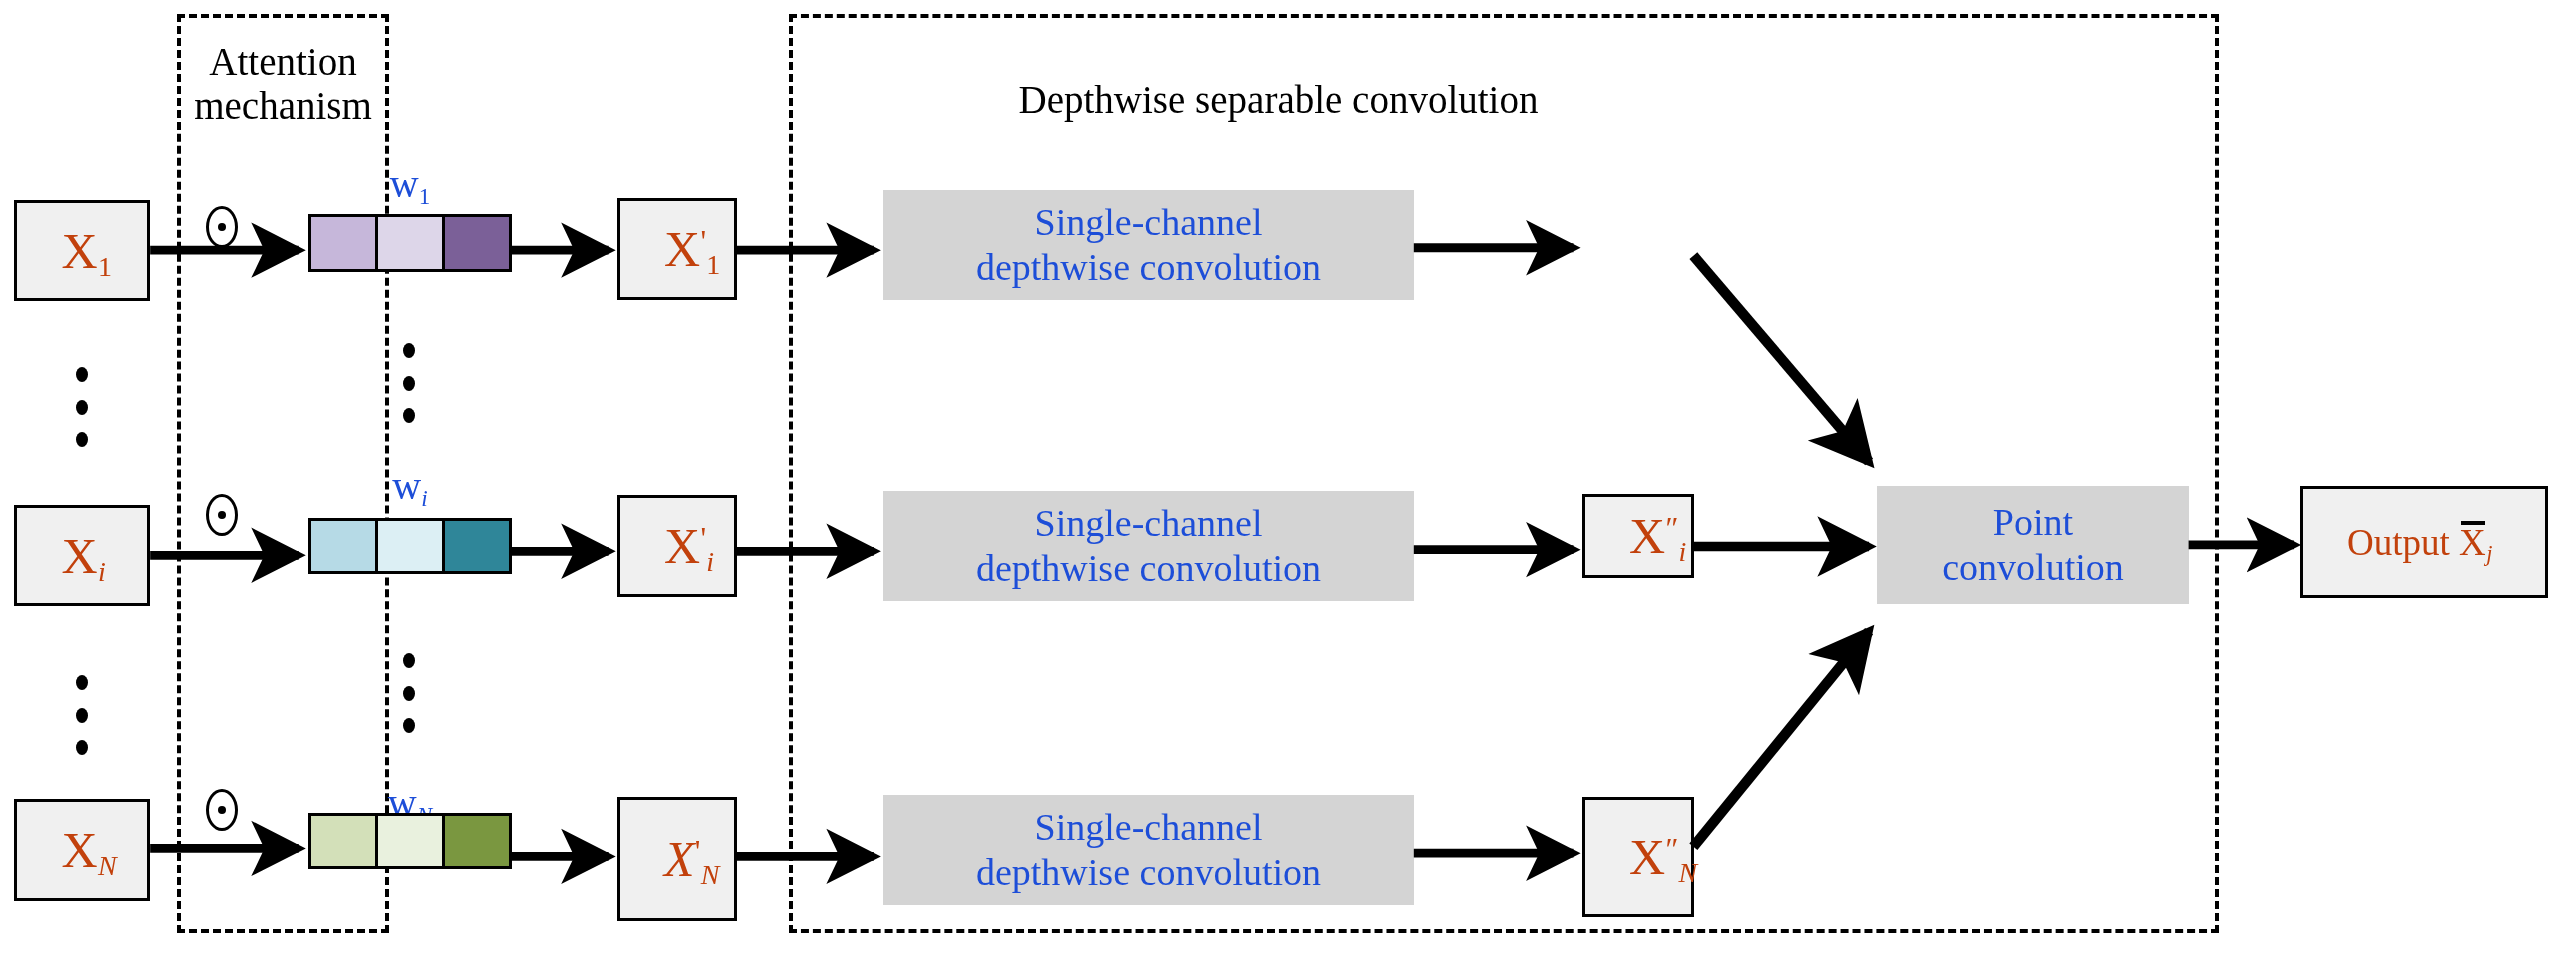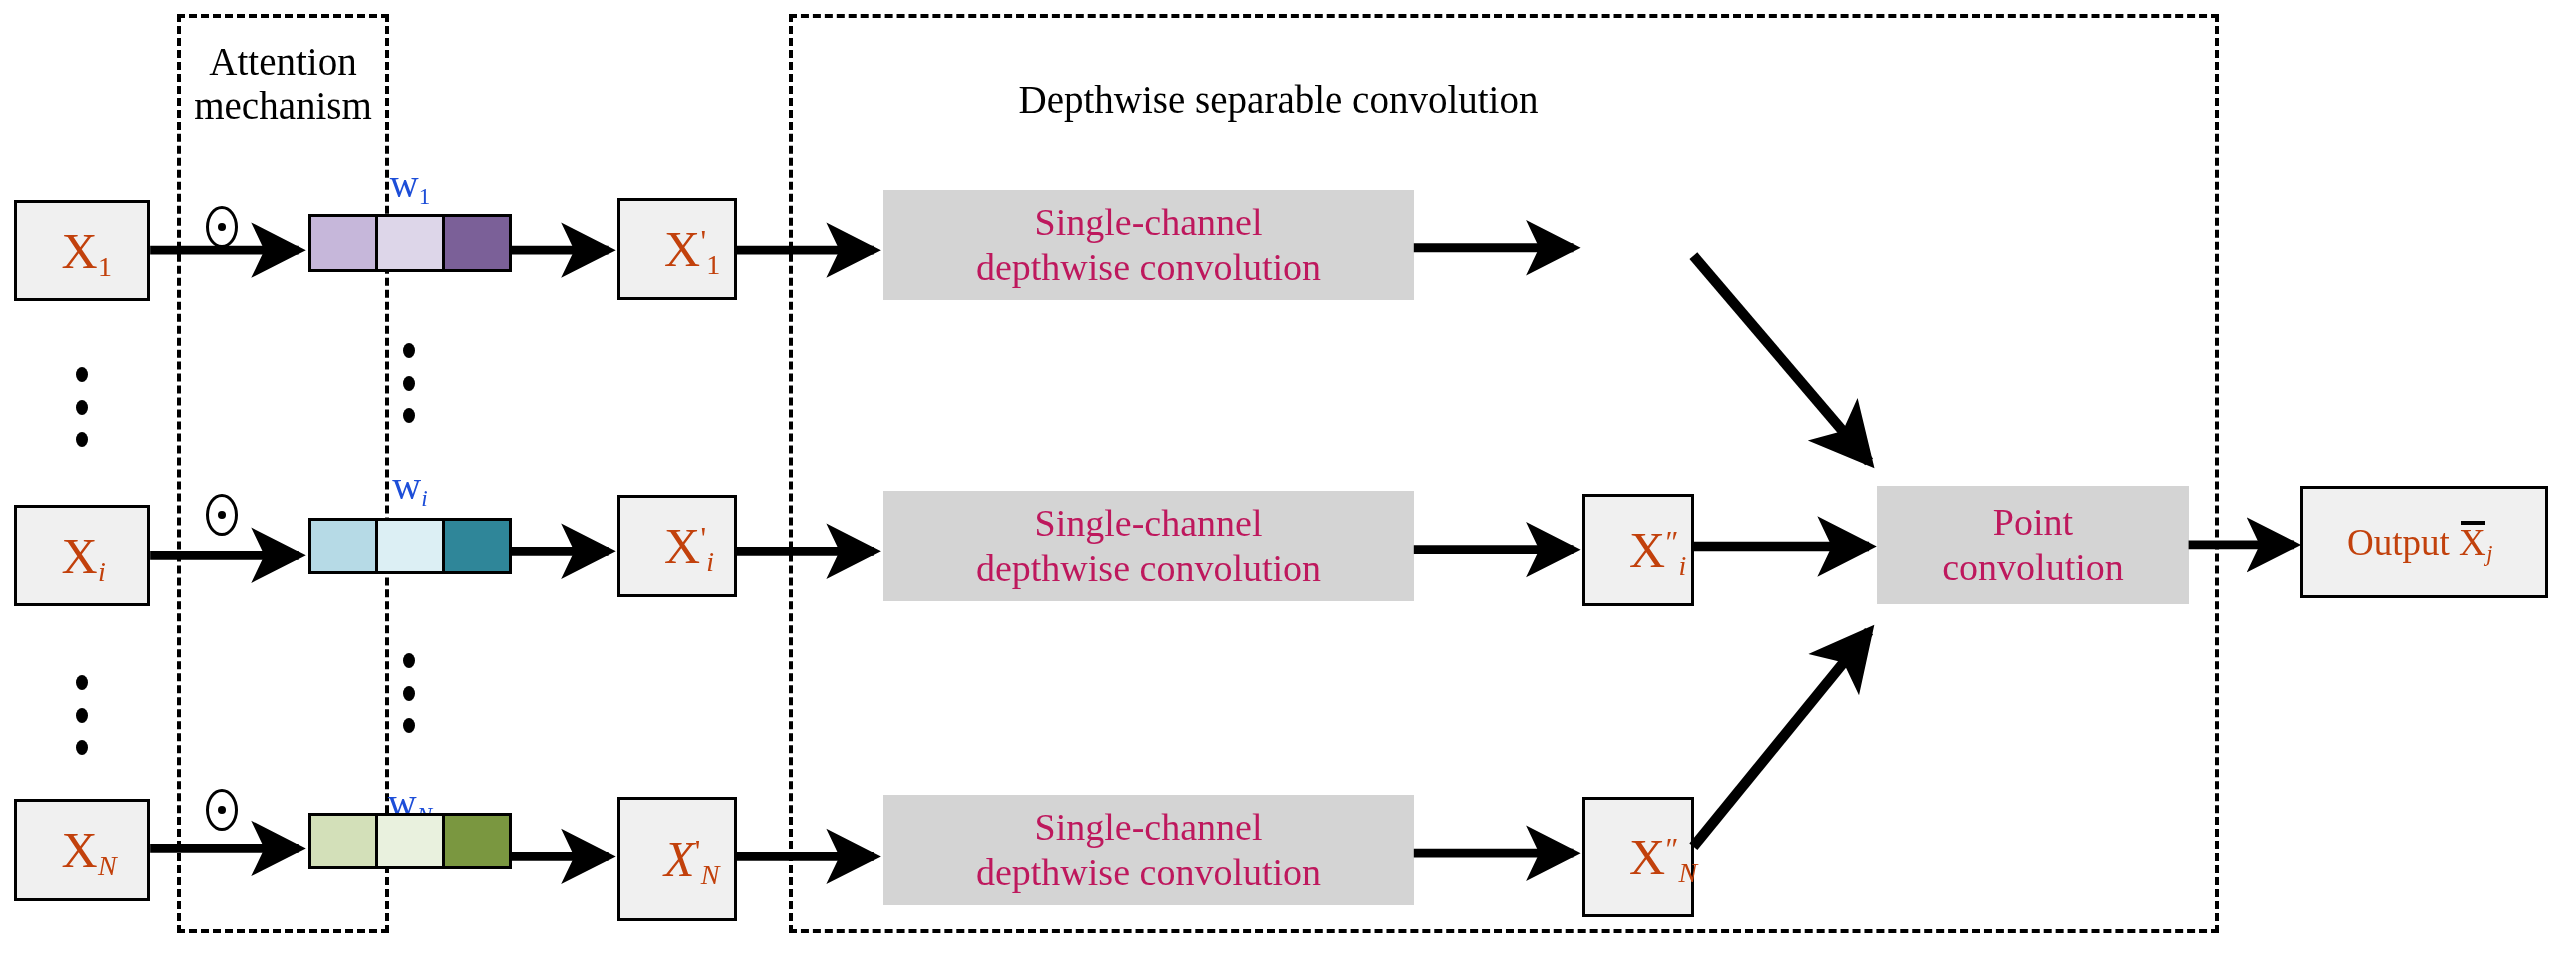--- a/index.html
+++ b/index.html
@@ -43,21 +43,21 @@
     padding-left:44px;
   }
   
   .greybox{
     position:absolute;
     background:#d4d4d4;
     border:0;
     box-sizing:border-box;
     display:flex;align-items:center;justify-content:center;
     text-align:center;
-    color:#be185d;
+    color:#1d4ed8;
     font-size:38px;
     line-height:1.18;
     white-space:pre-line;
     font-family:"Liberation Serif", serif;
   }
 
   
   .mathlbl{
     display:inline-block;
     position:relative;
@@ -210,21 +210,21 @@
 
   <div class="lightbox" style="left:617px;top:495px;width:120px;height:102px;">
     <span class="mathlbl">
       <span class="base">X</span><span class="prime">'</span><span class="sub">i</span>
     </span>
   </div>
 
   <div class="greybox" style="left:883px;top:491px;width:531px;height:110px;">Single-channel
 depthwise convolution</div>
 
-  <div class="lightbox" style="left:1582px;top:494px;width:112px;height:112px;">
+  <div class="lightbox" style="left:1582px;top:494px;width:112px;height:84px;">
     <span class="mathlbl">
       <span class="base">X</span><span class="prime">″</span><span class="sub">i</span>
     </span>
   </div>
 
   <div class="vdots" style="left:76px;top:675px;">
       <i></i>
       <i></i>
       <i></i>
     </div>

